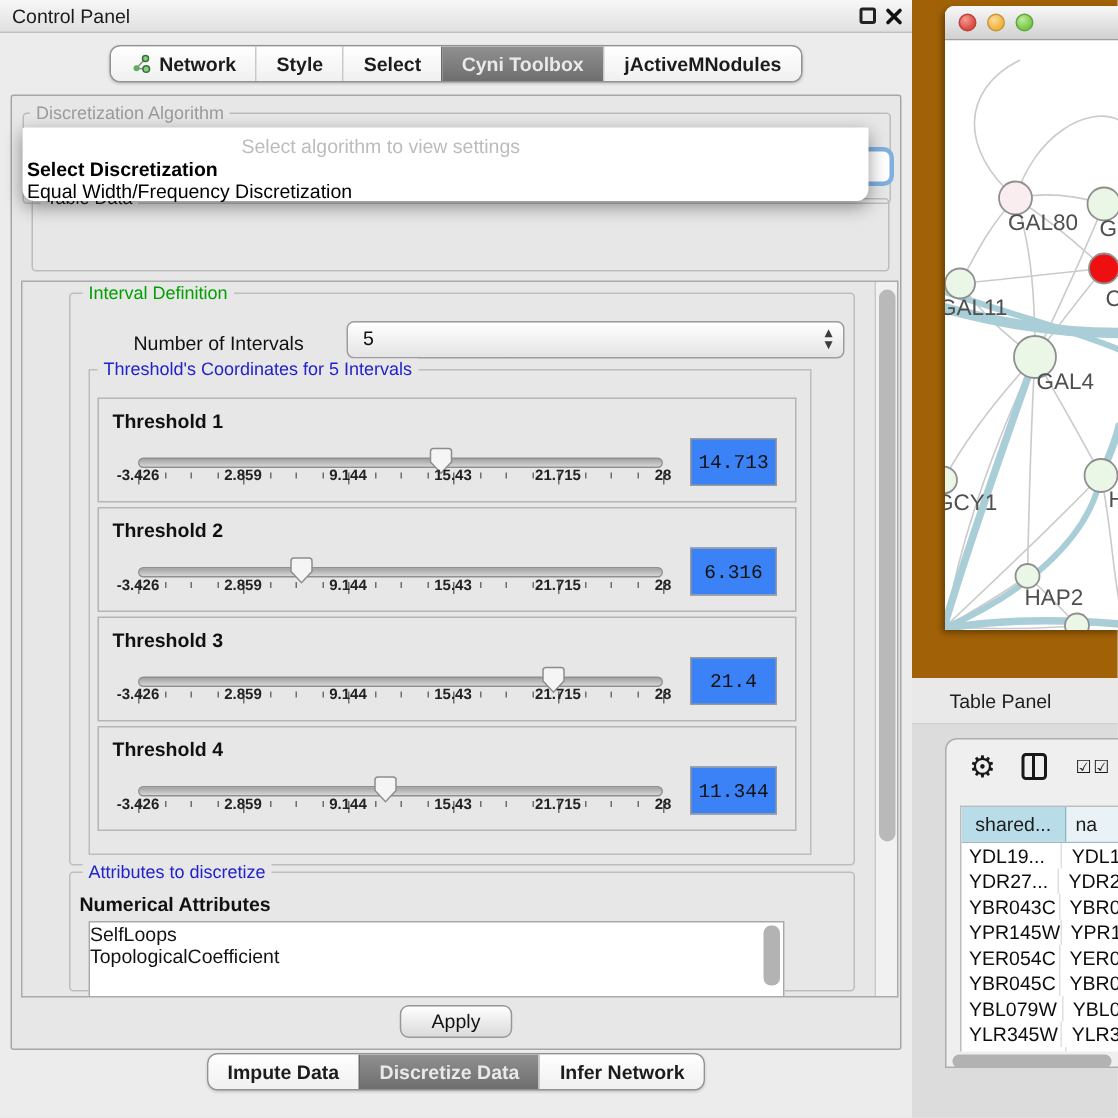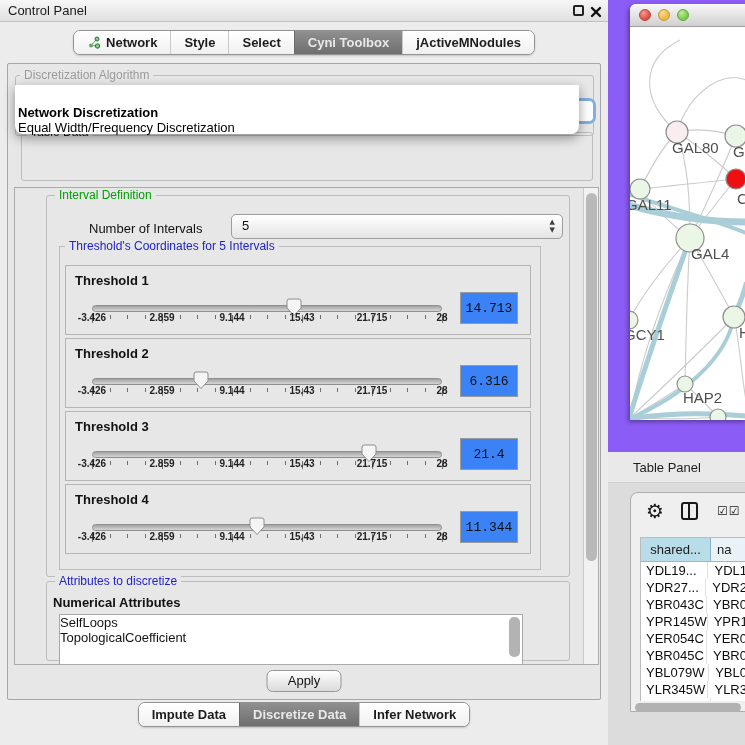--- a/index.html
+++ b/index.html
@@ -97,21 +97,21 @@
   .list-item { height:15px; line-height:15px; font-size:13px; color:#131313; }
   .list-scroll { position:absolute; right:2px; top:2px; width:11px; height:40px;
     background:#b3b3b3; border-radius:5px; }
 
   .apply-btn { position:absolute; left:50%; transform:translateX(-50%); top:606px; width:75px;
     height:22px; background:linear-gradient(#ffffff,#dadada); border:1px solid #989898;
     border-radius:6px; font-size:13px; color:#111; text-align:center; line-height:20px; }
 
   
   .right { position:absolute; left:608px; top:0; width:137px; height:745px; background:#dcdcdc; }
-  .net-area { position:absolute; left:0; top:0; width:137px; height:452px; background:#8b5cf6; }
+  .net-area { position:absolute; left:0; top:0; width:137px; height:452px; background:#a16207; }
   .net-window { position:absolute; left:22px; top:4px; width:117px; height:416px; background:#fff;
     border-radius:6px 0 0 0; box-shadow:-2px 2px 4px rgba(0,0,0,.35); }
   .net-titlebar { position:absolute; left:0; top:0; width:100%; height:23px;
     background:linear-gradient(#f8f8f8,#d0d0d0); border-bottom:1px solid #9f9f9f;
     border-radius:6px 0 0 0; display:flex; align-items:center; gap:7px; padding-left:9px; }
   .light { width:12px; height:12px; border-radius:50%; }
   .light.red { background:radial-gradient(circle at 35% 30%, #f59b92, #dd4f45 65%); border:1px solid #b8423a; }
   .light.yellow { background:radial-gradient(circle at 35% 30%, #fbdc9a, #efb63f 65%); border:1px solid #c6953a; }
   .light.green { background:radial-gradient(circle at 35% 30%, #c0eb9b, #79ca4b 65%); border:1px solid #62a53e; }
   .net-canvas { position:absolute; left:0; top:24px; width:117px; height:392px; overflow:hidden; }
@@ -184,21 +184,22 @@
   </div>
 
   <div class="content">
 
     <div class="group algo-group">
       <span class="group-title algo-title">Discretization Algorithm</span>
       <div class="algo-combo-fragment"></div>
     </div>
 
     <div class="popup">
-      <div class="popup-opt1">Network Discretization</div>
+      <span class="popup-placeholder">Select algorithm to view settings</span>
+      <div class="popup-opt1">Select Discretization</div>
       <div class="popup-opt2">Equal Width/Frequency Discretization</div>
     </div>
 
     <div class="group tabledata-group">
       <span class="group-title tabledata-title">Table Data</span>
       <div class="mac-combo tabledata-combo">
         <span class="combo-text">galFiltered.sif default node</span>
         <span class="stepper">
             <span>▲</span>
             <span>▼</span>

